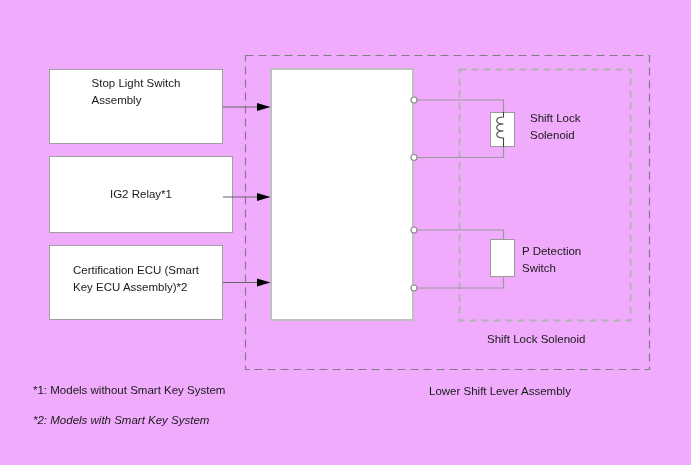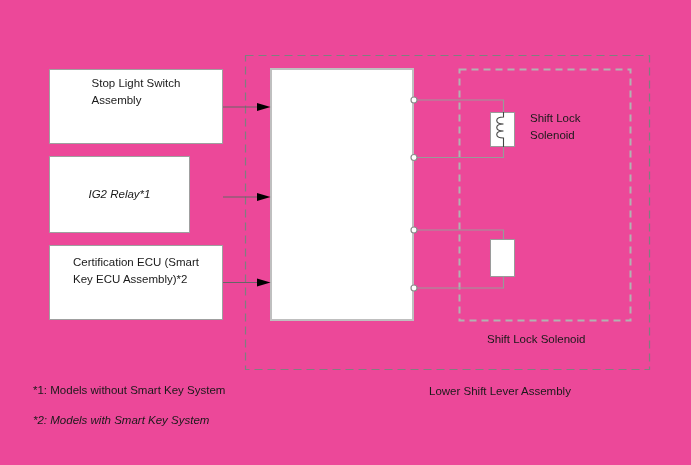--- a/index.html
+++ b/index.html
@@ -1,19 +1,19 @@
 <!DOCTYPE html>
 <html><head>
 <meta charset="utf-8">
 <style>
   html,body{margin:0;padding:0;background:#ffffff;}
   #canvas{
     position:relative;
     width:691px;height:465px;
-    background:#ec4899;
+    background:#f0abfc;
     font-family:"Liberation Sans", sans-serif;
     font-size:11.5px;
     line-height:16.5px;
     color:#1a1a1a;
     overflow:hidden;
   }
   .abs{position:absolute;}
   .pre{white-space:pre-line;}
   .src-box{
     position:absolute;
@@ -41,36 +41,38 @@
 </head>
 <body>
 
 <div id="canvas">
 
   <div class="src-box" style="left:49px;top:69px;width:174px;height:75px;align-items:flex-start;padding-top:5px;">
     <span class="lbl">Stop Light Switch
 Assembly</span>
   </div>
 
-  <div class="src-box" style="left:49px;top:156px;width:141px;height:77px;align-items:center;font-style:italic;">
+  <div class="src-box" style="left:49px;top:156px;width:184px;height:77px;align-items:center;">
     <span class="lbl" style="text-align:center;">IG2 Relay*1</span>
   </div>
 
-  <div class="src-box" style="left:49px;top:245px;width:174px;height:75px;align-items:flex-start;padding-top:8px;">
+  <div class="src-box" style="left:49px;top:245px;width:174px;height:75px;align-items:flex-start;padding-top:16px;">
     <span class="lbl">Certification ECU (Smart
 Key ECU Assembly)*2</span>
   </div>
 
   <div class="ecu-box" style="left:270px;top:68px;width:144px;height:253px;"></div>
 
   <div class="comp-box" style="left:490px;top:112px;width:25px;height:35px;"></div>
   <div class="abs pre" style="left:530px;top:110px;">Shift Lock
 Solenoid</div>
 
   <div class="comp-box" style="left:490px;top:239px;width:25px;height:38px;"></div>
+  <div class="abs pre" style="left:522px;top:243px;">P Detection
+Switch</div>
 
   <div class="abs" style="left:487px;top:331px;">Shift Lock Solenoid</div>
   <div class="abs" style="left:382px;top:383px;padding-left:47px;">Lower Shift Lever Assembly</div>
 
   <div class="abs" style="left:33px;top:382px;">*1: Models without Smart Key System</div>
   <div class="abs" style="left:33px;top:412px;font-style:italic;">*2: Models with Smart Key System</div>
 
   <svg class="overlay" width="691" height="465" viewBox="0 0 691 465">
 
     <rect x="245.5" y="55.5" width="404" height="314" fill="none" stroke="#7f7f7f" stroke-width="1.2" stroke-dasharray="8 5"></rect>

